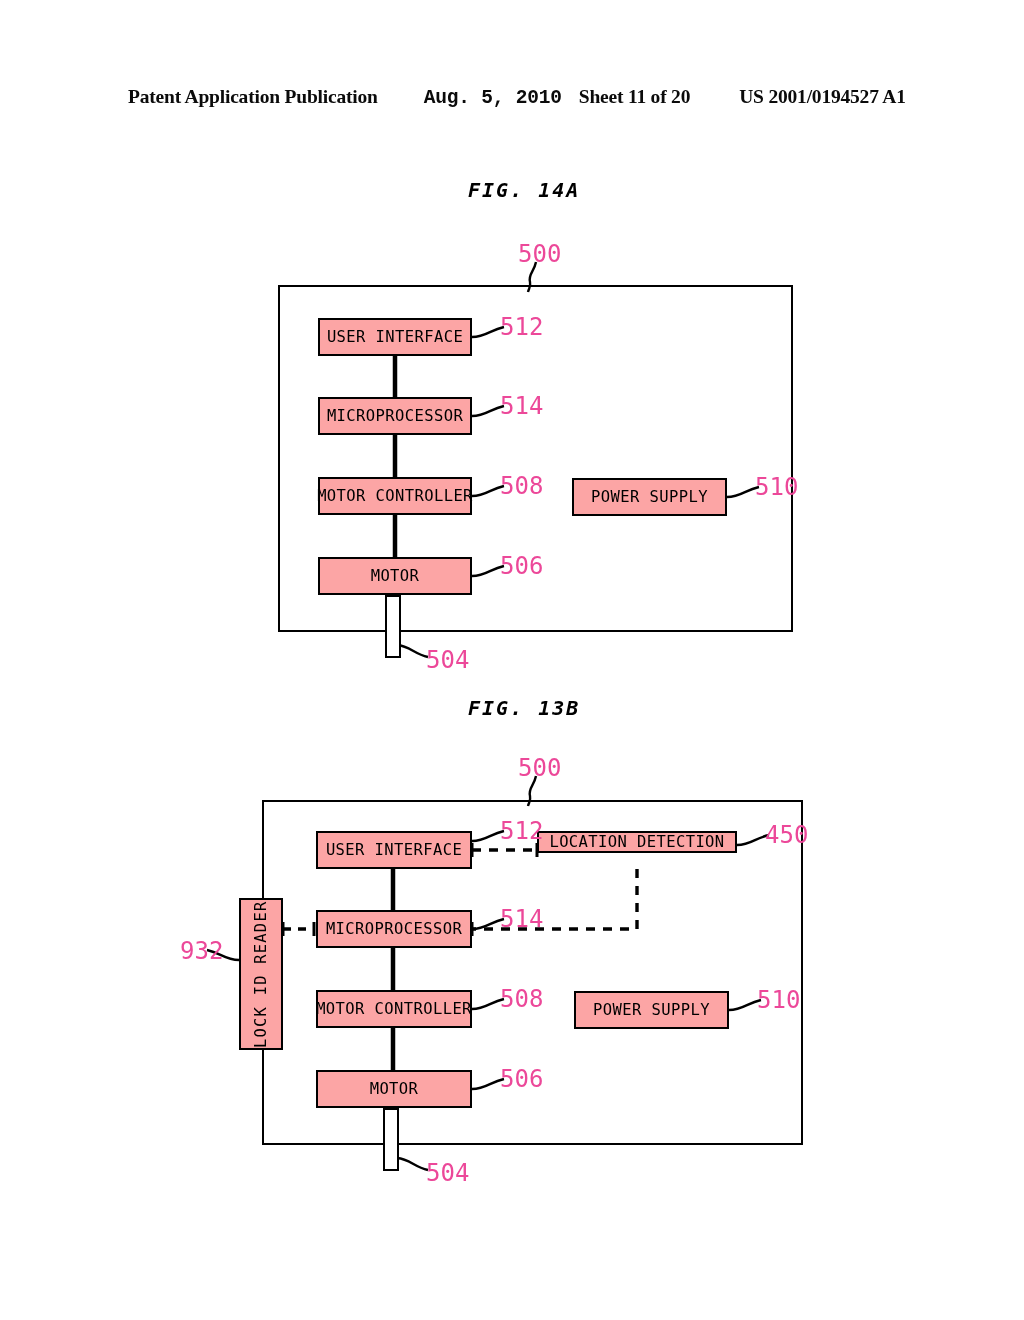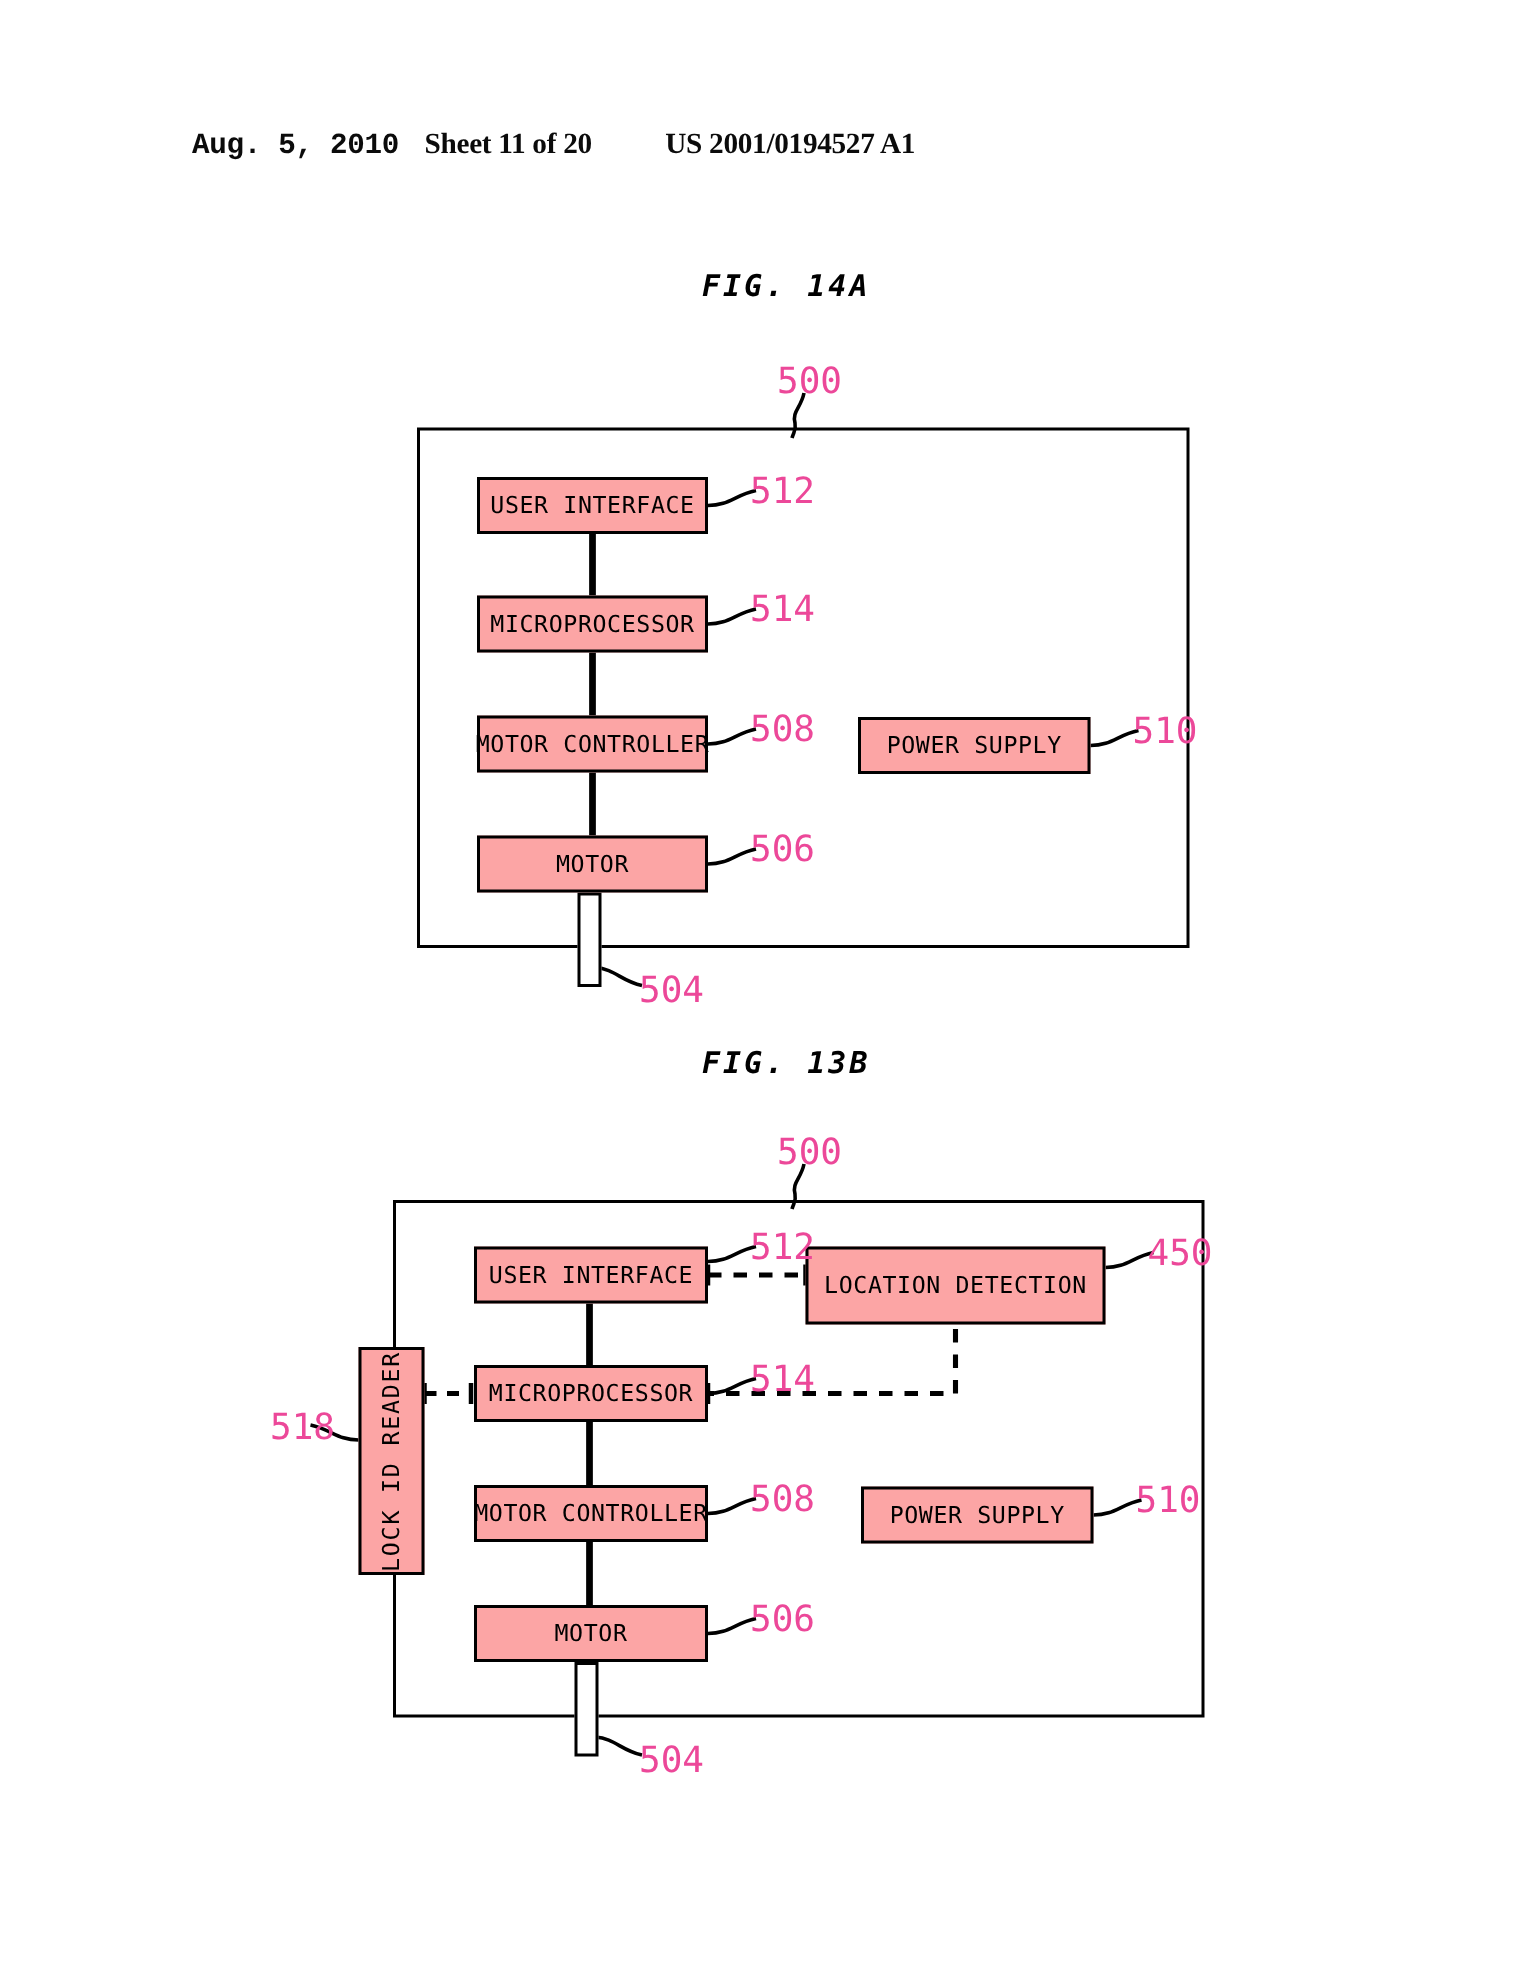--- a/index.html
+++ b/index.html
@@ -114,20 +114,21 @@
     background: #ffffff;
     z-index: 3;
   }
 </style>
 </head>
 <body>
 
 <div id="page">
 
   <div class="hdr">
+    <span class="pub">Patent Application Publication</span>
     <span class="date">Aug. 5, 2010</span>
     <span class="sheet">Sheet 11 of 20</span>
     <span class="docnum">US 2001/0194527 A1</span>
   </div>
 
   <div class="figtitle" id="fig14a-title">FIG. 14A</div>
 
   <svg class="figcanvas" viewBox="0 0 1024 1320">
 
     <line x1="395" y1="356" x2="395" y2="397" stroke="#000" stroke-width="4.5"></line>
@@ -197,30 +198,30 @@
     <path d="M239,960 C225,960 221,953 207,950" fill="none" stroke="#000" stroke-width="2.4"></path>
 
     <path d="M397,1158 C410,1159 414,1167 428,1170" fill="none" stroke="#000" stroke-width="2.4"></path>
   </svg>
 
   <div class="enclosure" id="enc-14b" style="left:262px; top:800px; width:541px; height:345px;"></div>
 
   <div class="shaft" style="left:383px; top:1108px; width:16px; height:63px;"></div>
 
   <div class="cbox" style="left:316px; top:831px; width:156px; height:38px;">USER INTERFACE</div>
-  <div class="cbox" style="left:537px; top:831px; width:200px; height:52px;">LOCATION DETECTION</div>
+  <div class="cbox" style="left:537px; top:831px; width:200px; height:22px;">LOCATION DETECTION</div>
   <div class="cbox" style="left:316px; top:910px; width:156px; height:38px;">MICROPROCESSOR</div>
   <div class="cbox vertical" style="left:239px; top:898px; width:44px; height:152px;">LOCK ID READER</div>
   <div class="cbox" style="left:316px; top:990px; width:156px; height:38px;">MOTOR CONTROLLER</div>
   <div class="cbox" style="left:316px; top:1070px; width:156px; height:38px;">MOTOR</div>
   <div class="cbox" style="left:574px; top:991px; width:155px; height:38px;">POWER SUPPLY</div>
 
   <div class="refnum" style="left:518px; top:754px;">500</div>
   <div class="refnum" style="left:500px; top:817px;">512</div>
   <div class="refnum" style="left:765px; top:821px;">450</div>
   <div class="refnum" style="left:500px; top:905px;">514</div>
-  <div class="refnum" style="left:180px; top:937px;">518</div>
+  <div class="refnum" style="left:180px; top:937px;">932</div>
   <div class="refnum" style="left:500px; top:985px;">508</div>
   <div class="refnum" style="left:500px; top:1065px;">506</div>
   <div class="refnum" style="left:757px; top:986px;">510</div>
   <div class="refnum" style="left:426px; top:1159px;">504</div>
 
 </div>
 
 </body></html>

